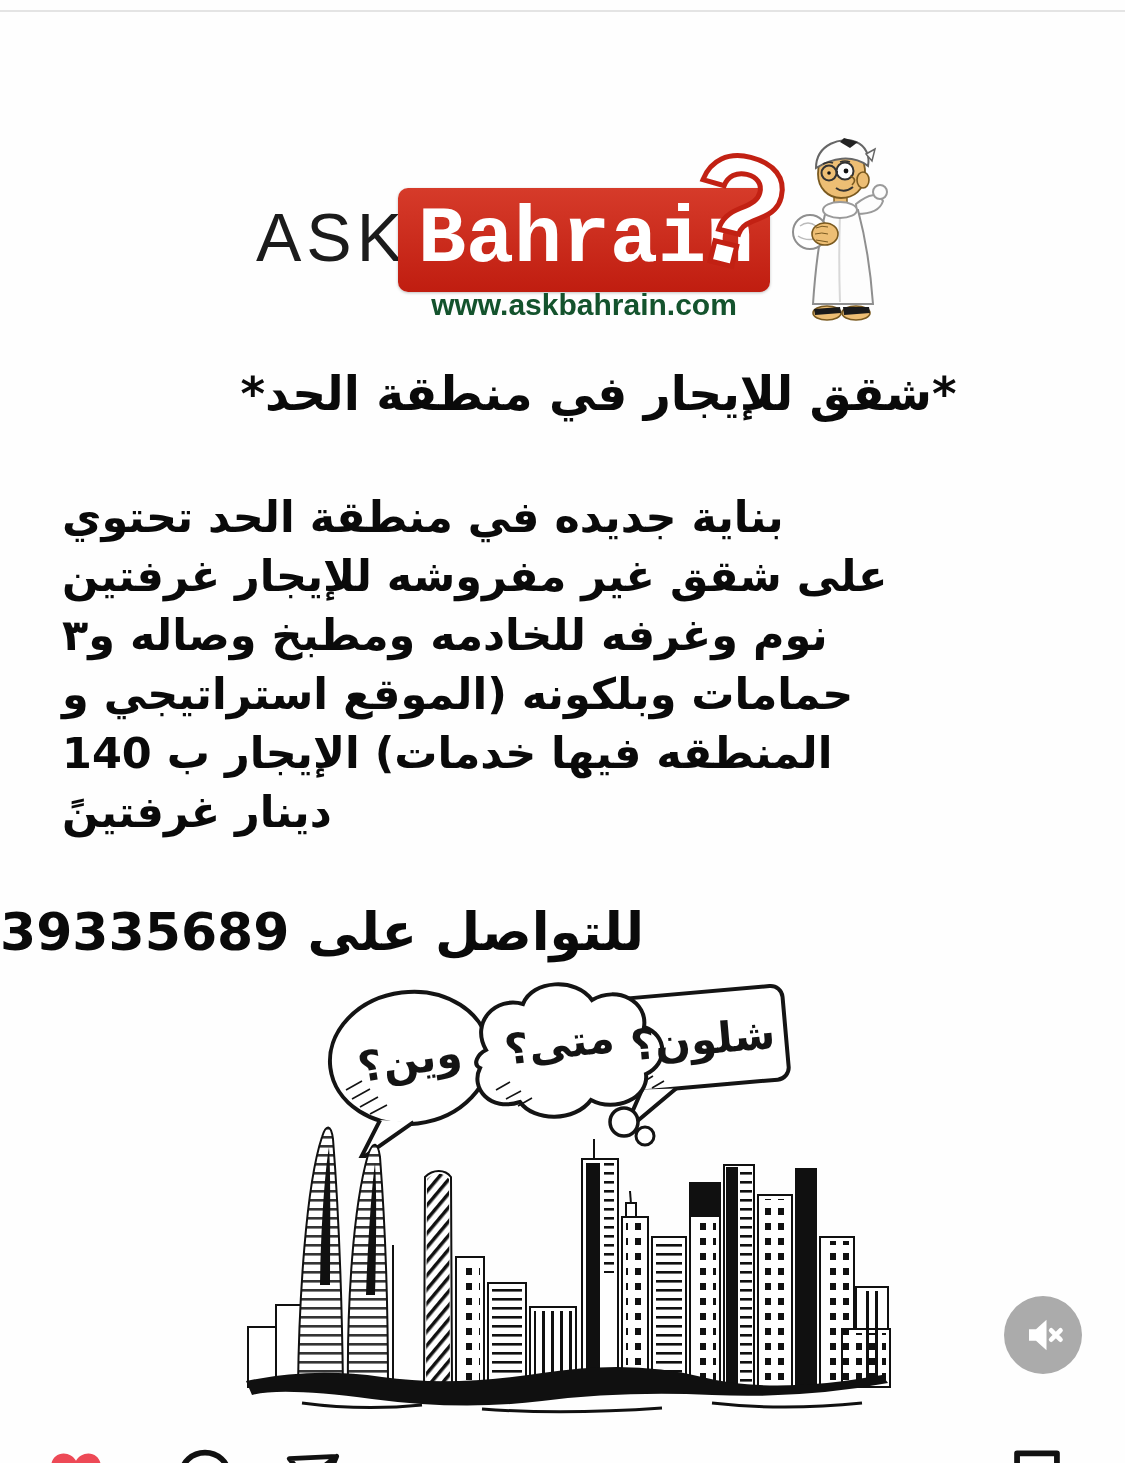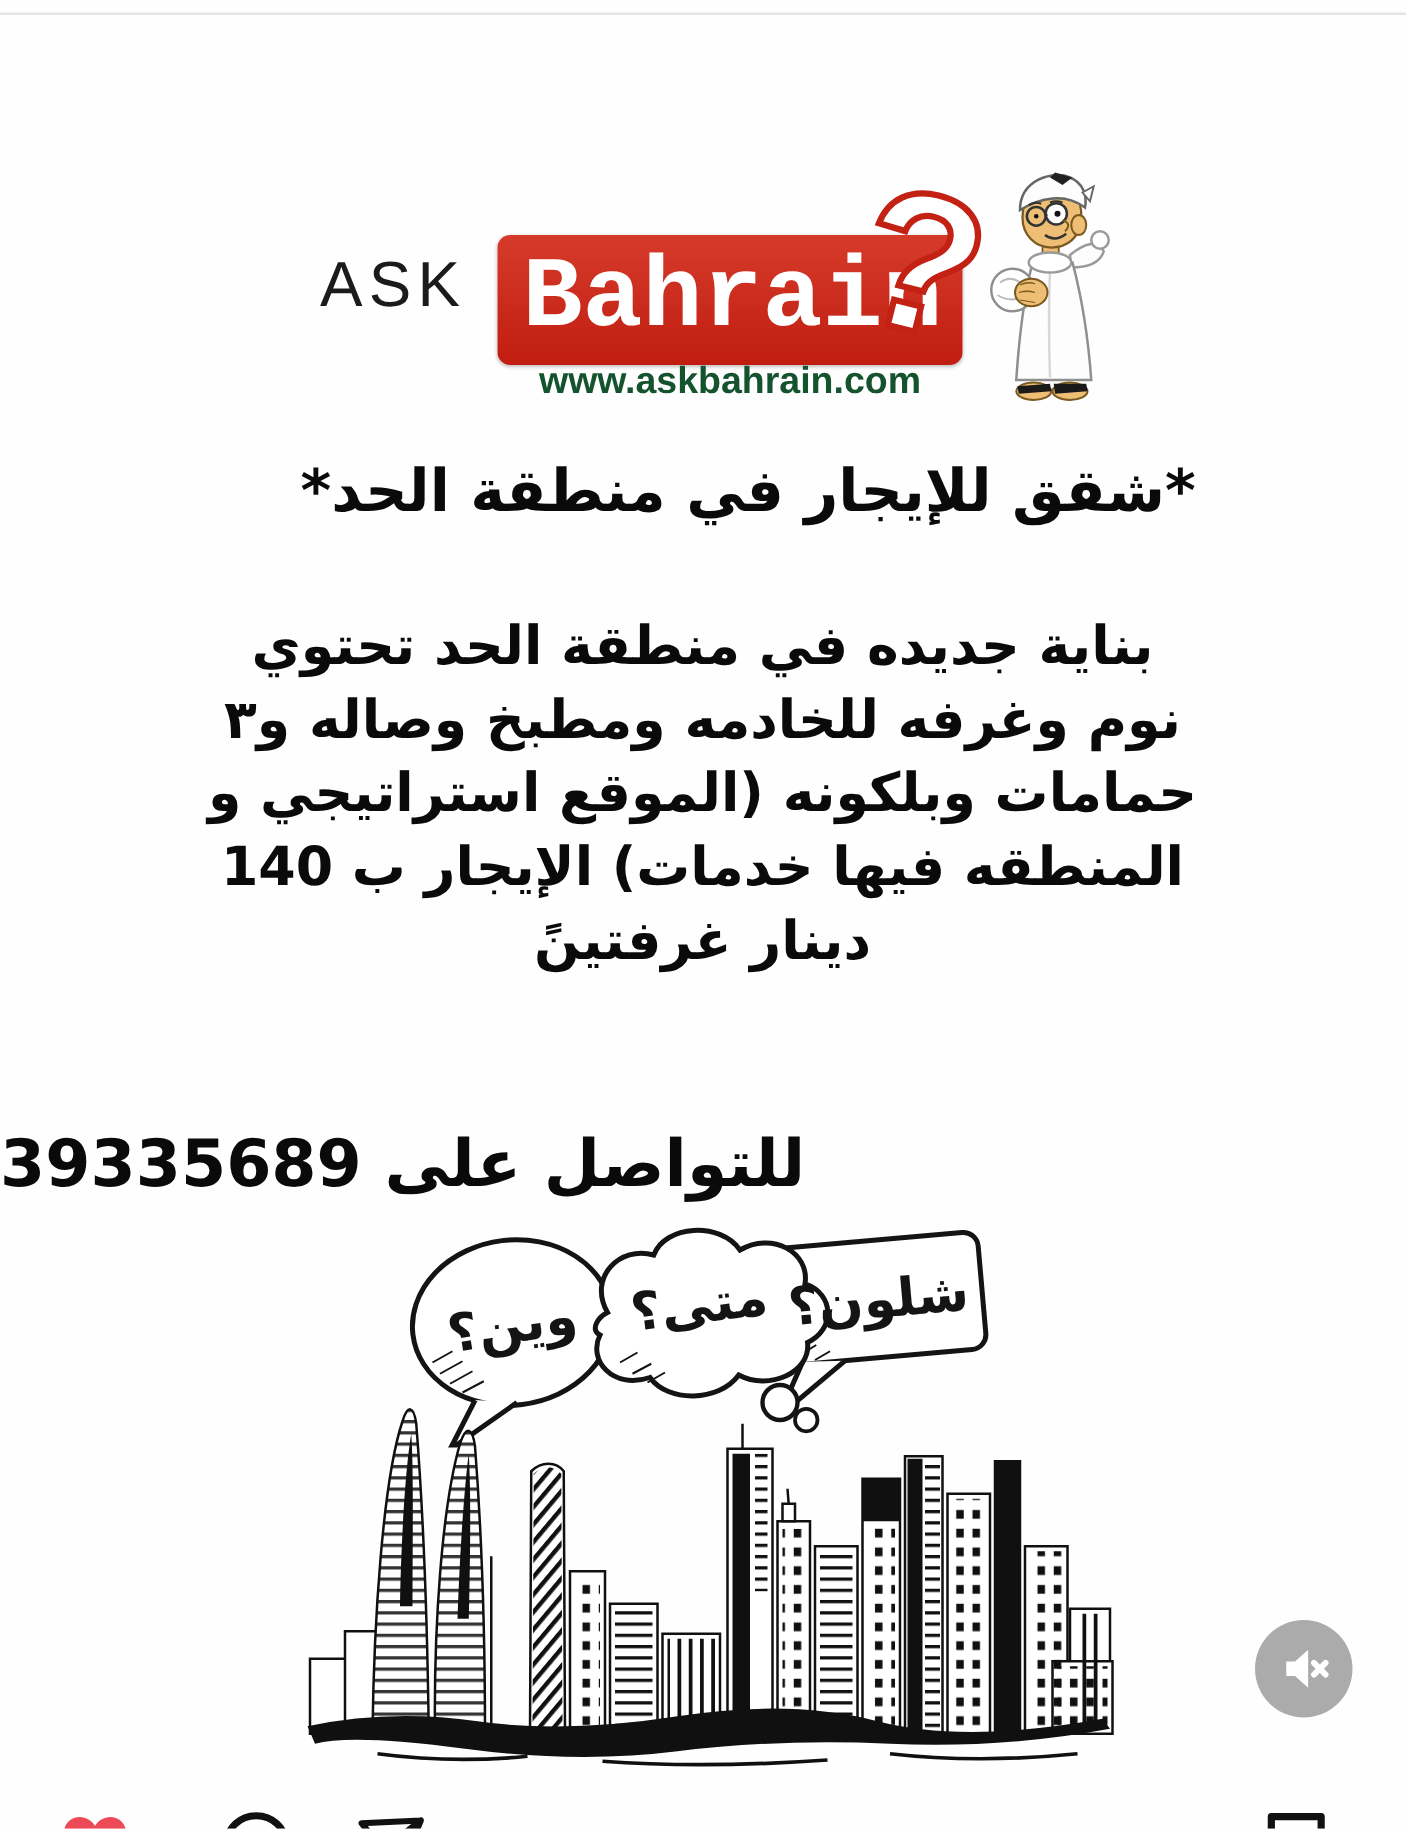--- a/index.html
+++ b/index.html
@@ -2,37 +2,37 @@
 <html><head>
 <meta charset="utf-8">
 <style>
   html,body{margin:0;padding:0;background:#fff;}
   .canvas{position:relative;width:1125px;height:1463px;background:#fefefe;overflow:hidden;
           font-family:"DejaVu Sans",sans-serif;color:#0a0a0a;}
   .top-divider{position:absolute;left:0;top:10px;width:100%;height:2px;background:#e4e4e4;}
 
   
   .ask{position:absolute;left:256px;top:198px;font-family:"Liberation Sans",sans-serif;
-       font-size:51px;font-weight:400;letter-spacing:5px;color:#1b1b1b;}
+       font-size:68px;font-weight:400;letter-spacing:5px;color:#1b1b1b;}
   .brand-box{position:absolute;left:398px;top:188px;width:372px;height:104px;
              background:linear-gradient(#d63b2a,#c01d10);border-radius:10px;
              box-shadow:0 1px 3px rgba(0,0,0,.25);}
   .brand-text{position:absolute;left:20px;top:6px;font-family:Liberation Mono, monospace;
               font-size:80px;font-weight:bold;color:#fff;white-space:nowrap;}
   .qmark{position:absolute;right:-16px;top:-56px;font-family:"Liberation Sans",sans-serif;
          font-size:158px;font-weight:bold;color:#fff;-webkit-text-stroke:5px #c22113;
          transform:rotate(14deg);line-height:1;}
   .website{position:absolute;left:396px;top:288px;width:376px;text-align:center;
            font-family:"Liberation Sans",sans-serif;font-size:30px;font-weight:bold;color:#14532d;}
   .mascot{position:absolute;left:782px;top:128px;}
 
   
   .ad-title{position:absolute;left:0;top:366px;width:100%;text-align:center;direction:rtl;
             font-size:47px;font-weight:bold;padding-left:36px;}
-  .ad-body{position:absolute;left:62px;top:488px;width:1000px;text-align:center;direction:rtl;
+  .ad-body{position:absolute;left:62px;top:488px;width:1000px;text-align:left;direction:rtl;
            font-size:43px;font-weight:bold;line-height:59px;}
   .ad-contact{position:absolute;left:0;top:902px;width:100%;text-align:left;direction:rtl;
               font-size:52px;font-weight:bold;}
 
   
   .bubbles{position:absolute;left:318px;top:972px;}
   .skyline{position:absolute;left:242px;top:1115px;}
 
   
   .mute-btn{position:absolute;left:1004px;top:1296px;width:78px;height:78px;border-radius:50%;
@@ -88,20 +88,21 @@
     <ellipse cx="45" cy="185" rx="14" ry="7" fill="#edbe74" stroke="#7a5a20" stroke-width="1.6"></ellipse>
     <ellipse cx="74" cy="185" rx="14" ry="7" fill="#edbe74" stroke="#7a5a20" stroke-width="1.6"></ellipse>
     <path d="M32,181 L58,179 L59,185 L33,187 Z" fill="#1a1a1a"></path>
     <path d="M61,179 L87,179 L88,185 L62,187 Z" fill="#1a1a1a"></path>
   </svg>
 
   <div class="ad-title" dir="rtl">*شقق للإيجار في منطقة الحد*</div>
 
   <div class="ad-body" dir="rtl">
     <div>بناية جديده في منطقة الحد تحتوي</div>
+    <div>على شقق غير مفروشه للإيجار غرفتين</div>
     <div>نوم وغرفه للخادمه ومطبخ وصاله و٣</div>
     <div>حمامات وبلكونه (الموقع استراتيجي و</div>
     <div>المنطقه فيها خدمات) الإيجار ب 140</div>
     <div>دينار غرفتينً</div>
   </div>
 
   <div class="ad-contact" dir="rtl">للتواصل على 39335689</div>
 
   <svg class="bubbles" width="480" height="186" viewBox="0 0 480 186">
 

